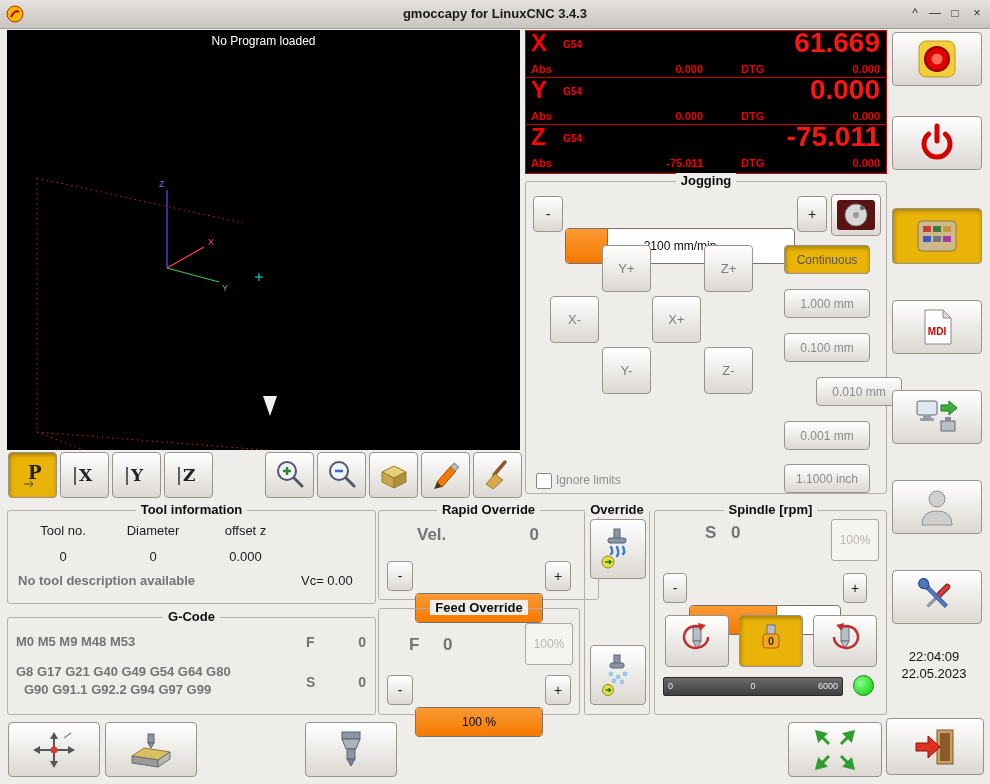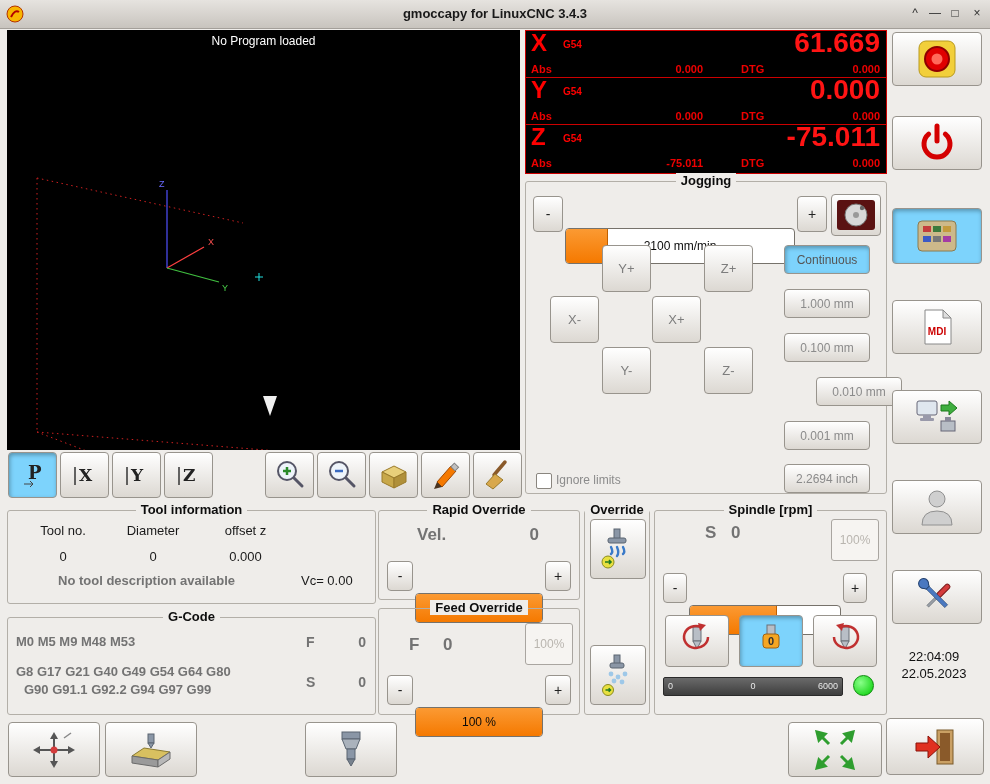--- a/index.html
+++ b/index.html
@@ -2,21 +2,21 @@
 <html><head>
 <meta charset="utf-8">
 <style>
 html,body{margin:0;padding:0;}
 body{font-family:"Liberation Sans","DejaVu Sans",sans-serif;background:#444;}
 #app{position:relative;width:990px;height:784px;background:#efedea;overflow:hidden;}
 .titlebar{position:absolute;left:0;top:0;width:990px;height:28px;background:linear-gradient(#e6e3df,#c8c4be);border-bottom:1px solid #a39f99;}
 .title-text{position:absolute;left:0;right:0;top:6px;text-align:center;font-size:13px;font-weight:bold;color:#191919;}
 .win-ctl{position:absolute;top:5px;width:18px;height:18px;text-align:center;line-height:17px;font-size:12px;color:#333;cursor:pointer;}
 .btn{position:absolute;background:linear-gradient(#ffffff,#dcd8d2);border:1px solid #98948d;border-radius:4px;display:flex;align-items:center;justify-content:center;cursor:pointer;}
-.btn.pressed{background:#7dd3fc;box-shadow:inset 1px 2px 4px rgba(0,0,0,.3);}
+.btn.pressed{background:#eab308;box-shadow:inset 1px 2px 4px rgba(0,0,0,.3);}
 .btn.toggle{color:#8b8b8b;font-size:12px;}
 .btn.toggle.pressed{color:#555;}
 .jogbtn{color:#7d7d7d;font-size:13px;}
 .pm{font-size:14px;color:#222;}
 .frame{position:absolute;border:1px solid #b3afa8;border-radius:3px;}
 .frame-label{position:absolute;left:0;right:0;top:-9px;text-align:center;font-size:13px;font-weight:bold;color:#0d0d0d;pointer-events:none;}
 .frame-label span{background:#efedea;padding:0 5px;}
 .slider{position:absolute;background:#fff;border:1px solid #76726b;border-radius:4px;overflow:hidden;cursor:pointer;margin-top:32px;}
 .sl-fill{position:absolute;left:0;top:0;bottom:0;background:linear-gradient(#fb9a33,#f57900);border-right:1px solid #c06000;}
 .sl-txt{position:absolute;left:0;right:0;top:50%;transform:translateY(-50%);text-align:center;font-size:12px;color:#0a0a0a;}
@@ -201,21 +201,21 @@
     <div class="btn jogbtn" style="left:24px;top:114px;width:47px;height:45px;">X-</div>
     <div class="btn jogbtn" style="left:126px;top:114px;width:47px;height:45px;">X+</div>
     <div class="btn jogbtn" style="left:76px;top:165px;width:47px;height:45px;">Y-</div>
     <div class="btn jogbtn" style="left:178px;top:165px;width:47px;height:45px;">Z-</div>
 
     <div class="btn toggle pressed" style="left:258px;top:63px;width:84px;height:27px;">Continuous</div>
     <div class="btn toggle" style="left:258px;top:107px;width:84px;height:27px;">1.000 mm</div>
     <div class="btn toggle" style="left:258px;top:151px;width:84px;height:27px;">0.100 mm</div>
     <div class="btn toggle" style="left:258px;top:195px;width:84px;height:27px;margin-left:32px;">0.010 mm</div>
     <div class="btn toggle" style="left:258px;top:239px;width:84px;height:27px;">0.001 mm</div>
-    <div class="btn toggle" style="left:258px;top:282px;width:84px;height:27px;">2.2694 inch</div>
+    <div class="btn toggle" style="left:258px;top:282px;width:84px;height:27px;">1.1000 inch</div>
 
     <div class="chk" style="left:10px;top:291px;"></div>
     <div class="chklbl" style="left:30px;top:291px;">Ignore limits</div>
   </div>
 
   <div class="btn" style="left:892px;top:32px;width:88px;height:52px;">
     <svg width="44" height="40" viewBox="0 0 44 40">
       <rect x="4" y="2" width="36" height="36" rx="7" fill="#f2cf3a" stroke="#b99a1f"></rect>
       <circle cx="22" cy="20" r="12" fill="#e00000" stroke="#8f0000" stroke-width="2"></circle>
       <circle cx="22" cy="20" r="5.5" fill="#ff6a5a"></circle>
@@ -288,36 +288,36 @@
   </div>
 
   <div class="frame" style="left:7px;top:510px;width:367px;height:92px;">
     <div class="frame-label"><span>Tool information</span></div>
     <div class="hdr" style="left:20px;top:12px;width:70px;">Tool no.</div>
     <div class="hdr" style="left:110px;top:12px;width:70px;">Diameter</div>
     <div class="hdr" style="left:200px;top:12px;width:75px;">offset z</div>
     <div class="val" style="left:20px;top:38px;width:70px;">0</div>
     <div class="val" style="left:110px;top:38px;width:70px;">0</div>
     <div class="val" style="left:200px;top:38px;width:75px;">0.000</div>
-    <div class="boldtxt" style="position:absolute;left:10px;top:62px;font-size:13px;margin-left:40px;">No tool description available</div>
+    <div class="boldtxt" style="position:absolute;left:10px;top:62px;font-size:13px;">No tool description available</div>
     <div style="position:absolute;left:293px;top:62px;font-size:13px;color:#1a1a1a;">Vc= 0.00</div>
   </div>
 
   <div class="frame" style="left:7px;top:617px;width:367px;height:96px;">
     <div class="frame-label"><span>G-Code</span></div>
     <div class="boldtxt" style="position:absolute;left:8px;top:16px;font-size:13px;">M0 M5 M9 M48 M53</div>
     <div class="boldtxt" style="position:absolute;left:298px;top:16px;font-size:14px;">F</div>
     <div class="boldtxt" style="position:absolute;left:320px;top:16px;width:38px;text-align:right;font-size:14px;">0</div>
     <div class="boldtxt" style="position:absolute;left:8px;top:46px;font-size:13px;">G8 G17 G21 G40 G49 G54 G64 G80</div>
     <div class="boldtxt" style="position:absolute;left:16px;top:64px;font-size:13px;">G90 G91.1 G92.2 G94 G97 G99</div>
     <div class="boldtxt" style="position:absolute;left:298px;top:56px;font-size:14px;">S</div>
     <div class="boldtxt" style="position:absolute;left:320px;top:56px;width:38px;text-align:right;font-size:14px;">0</div>
   </div>
 
-  <div class="frame" style="left:378px;top:510px;width:200px;height:88px;">
+  <div class="frame" style="left:378px;top:510px;width:200px;height:88px;padding-left:19px;">
     <div class="frame-label"><span>Rapid Override</span></div>
     <div class="boldtxt" style="position:absolute;left:38px;top:14px;font-size:17px;">Vel.</div>
     <div class="boldtxt" style="position:absolute;left:120px;top:14px;width:40px;text-align:right;font-size:17px;">0</div>
     <div class="btn pm" style="left:8px;top:50px;width:24px;height:28px;">-</div>
     <div class="slider" style="left:36px;top:50px;width:126px;height:28px;">
       <div class="sl-fill" style="width:100%;"></div>
       <div class="sl-txt">100 %</div>
     </div>
     <div class="btn pm" style="left:166px;top:50px;width:24px;height:28px;">+</div>
   </div>

